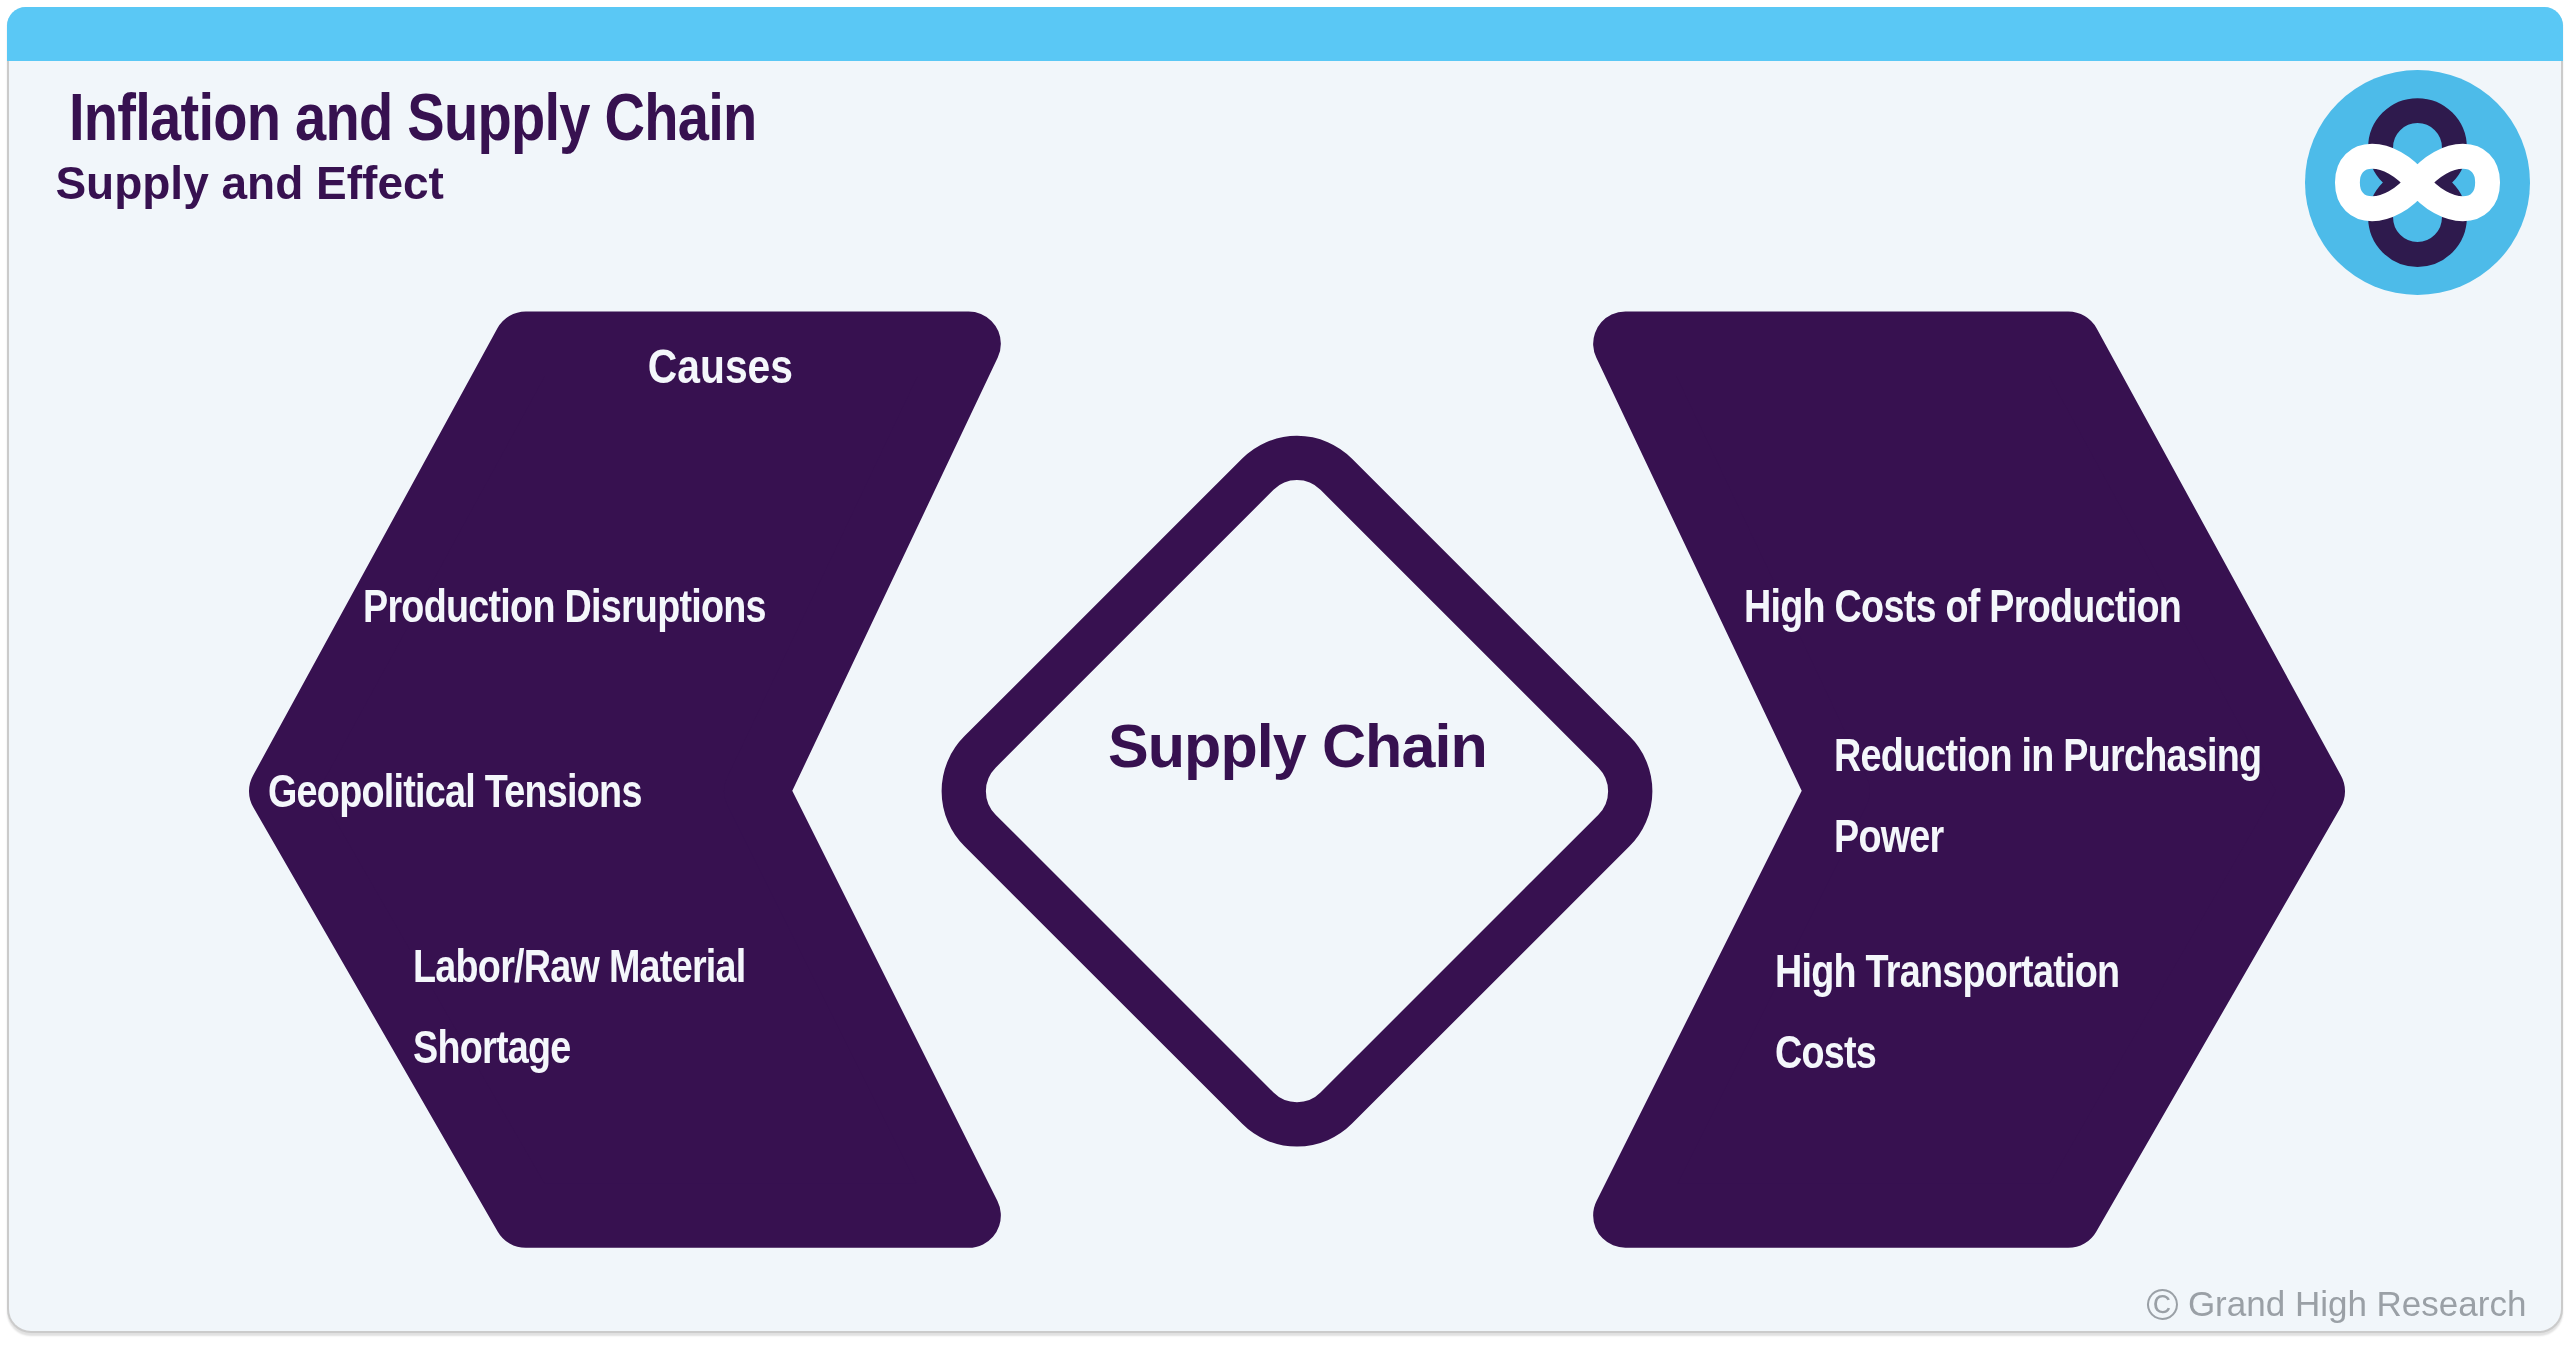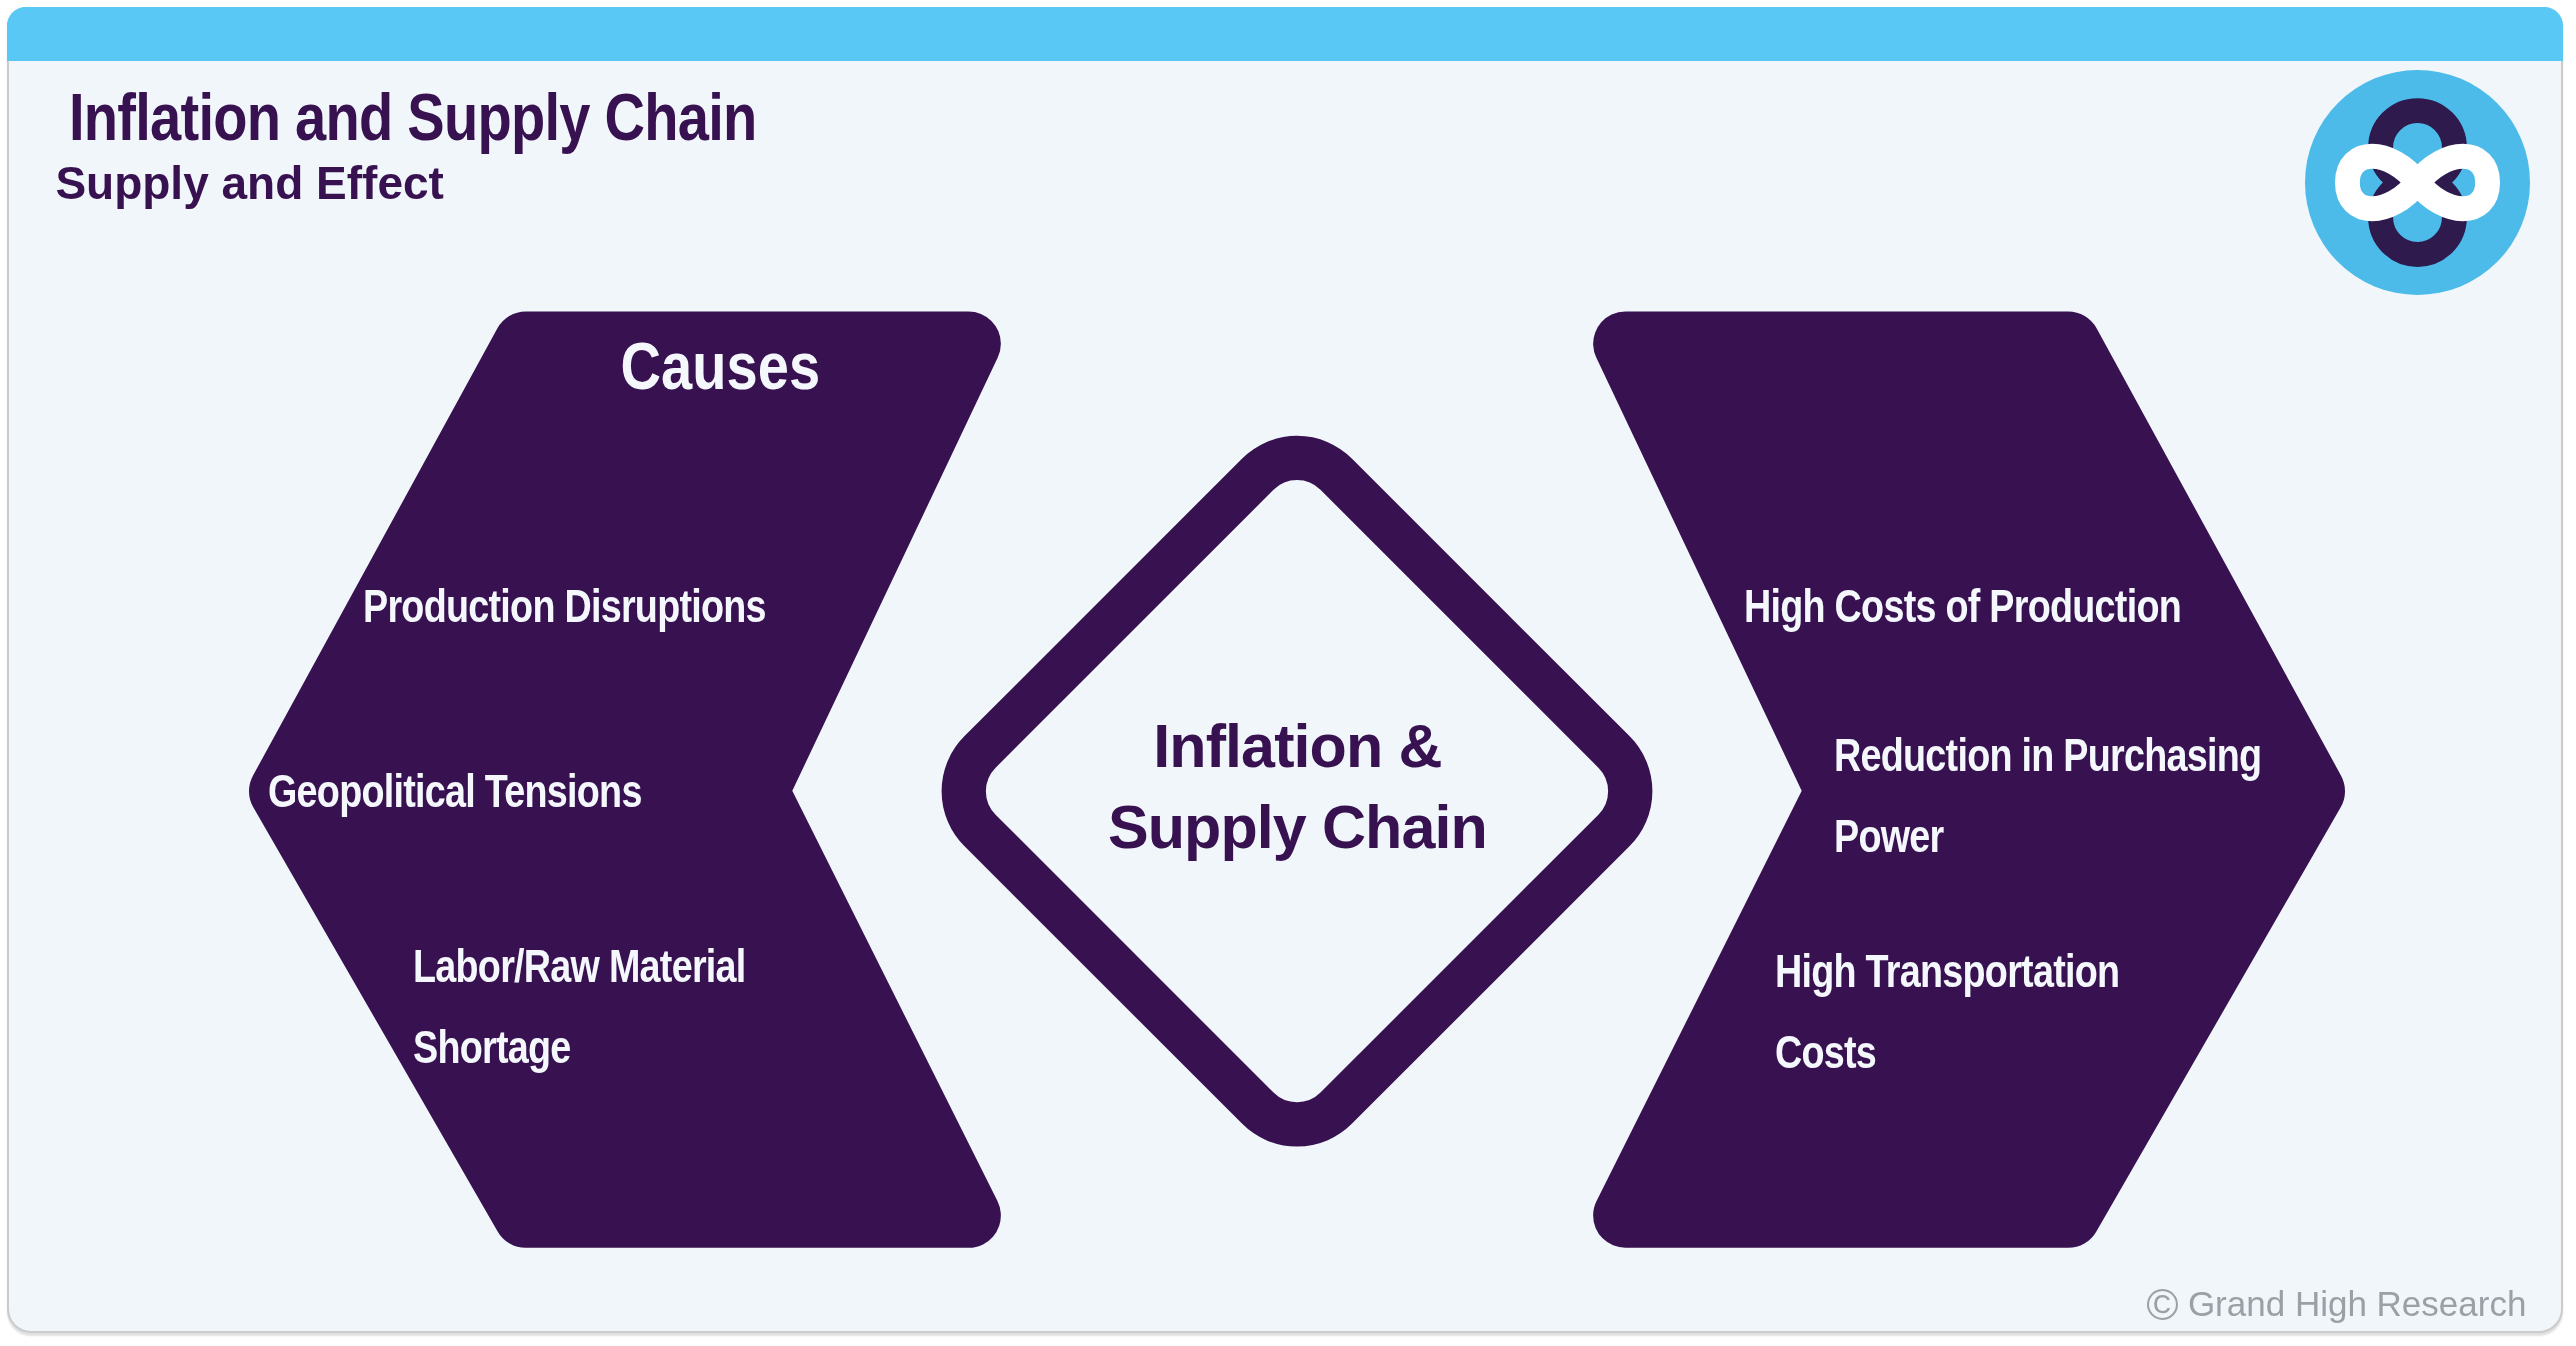--- a/index.html
+++ b/index.html
@@ -36,21 +36,21 @@
   .subtitle{
     position:absolute;left:46px;top:149px;
     font-size:46px;line-height:55px;font-weight:700;color:var(--purple);
     white-space:nowrap;
   }
   .sqz{display:inline-block;transform:scaleX(0.85);transform-origin:0 50%;white-space:nowrap;}
   .logo{position:absolute;left:2296px;top:63px;width:225px;height:225px;}
   .shapes{position:absolute;left:0;top:0;width:2576px;height:1346px;}
   .shape-header{
     position:absolute;top:318px;width:554px;text-align:center;
-    font-size:66px;line-height:83px;font-weight:700;color:var(--text_light);
+    font-size:48px;line-height:83px;font-weight:700;color:var(--text_light);
   }
   .shape-header .csqz{display:inline-block;transform:scaleX(0.85);transform-origin:50% 50%;white-space:nowrap;}
   .hdr-causes{left:434px;}
   .hdr-effect{left:1589px;}
   .item{
     position:absolute;font-size:46px;line-height:81px;font-weight:700;
     color:var(--text_light);letter-spacing:-0.9px;
     transform:scaleX(0.82);transform-origin:0 0;white-space:nowrap;
   }
   .it-prod{left:354px;top:559px;}
@@ -115,21 +115,20 @@
     <div class="item it-reduction">
       <div>Reduction in Purchasing</div>
       <div>Power</div>
     </div>
     <div class="item it-hightrans">
       <div>High Transportation</div>
       <div>Costs</div>
     </div>
 
     <div class="center-label">
-      <div>Inflation &amp;</div>
       <div>Supply Chain</div>
     </div>
 
     <div class="copyright">
       <span class="csym">©</span><span>Grand High Research</span>
     </div>
 
   </div>
 </div>
 

